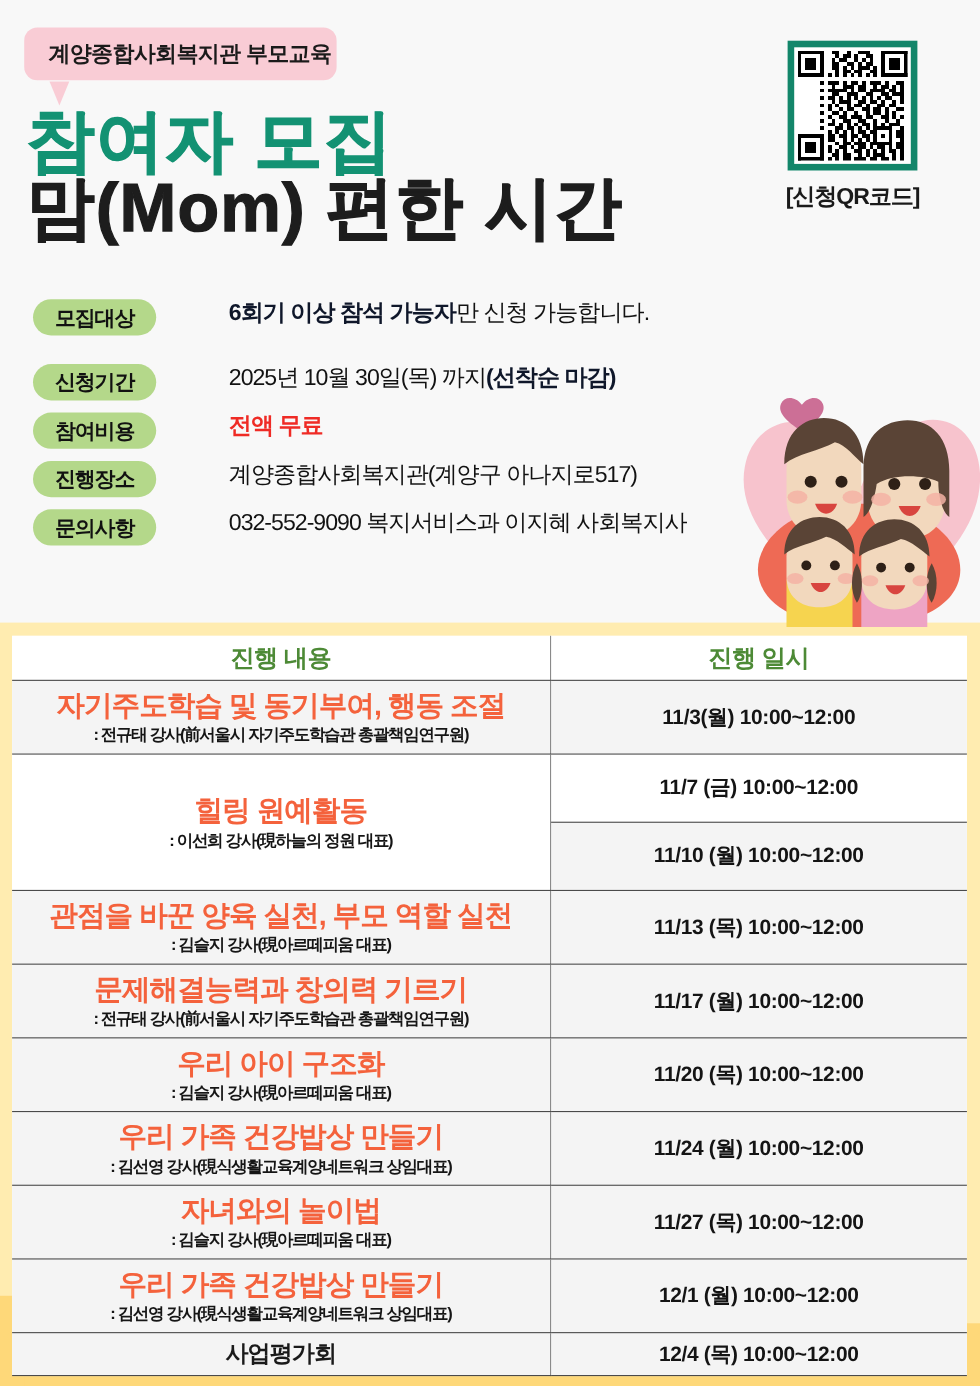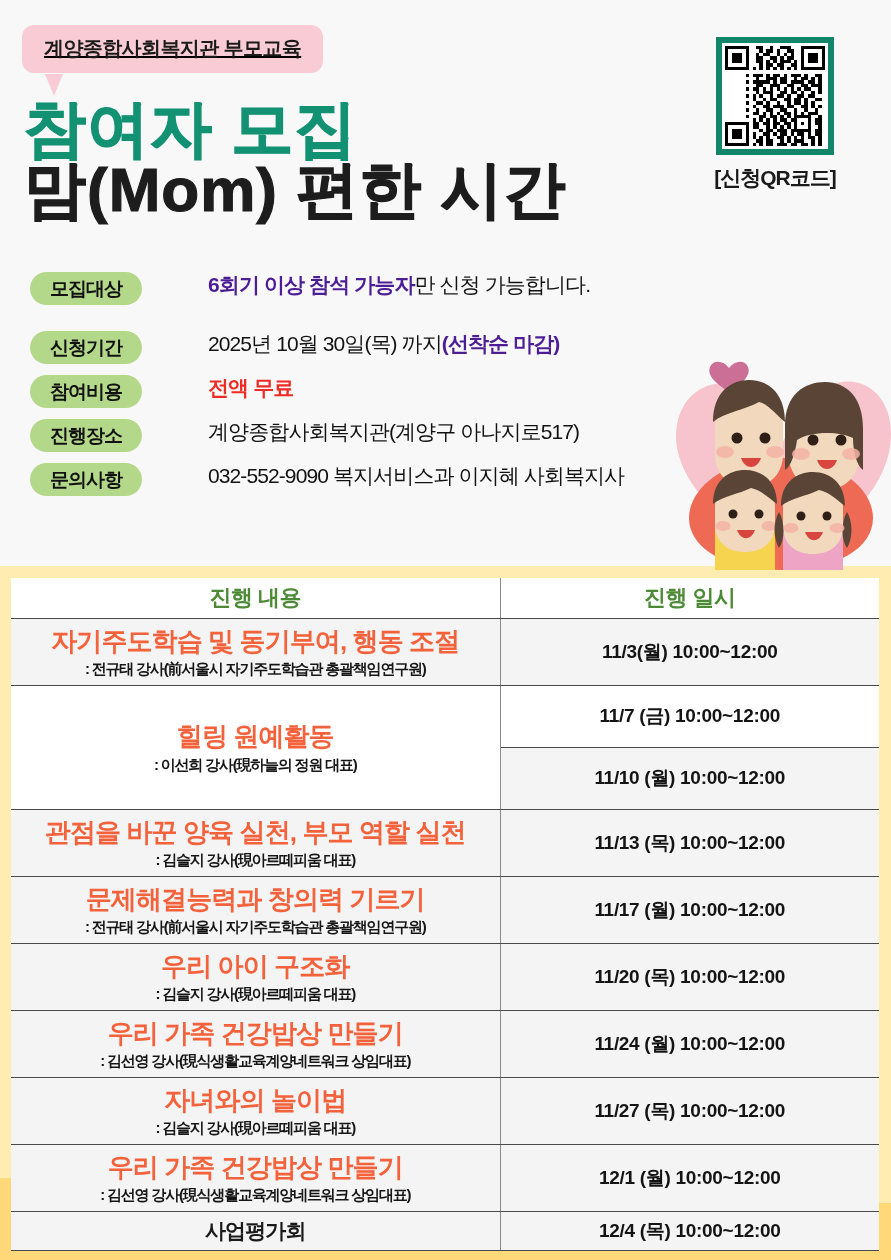--- a/index.html
+++ b/index.html
@@ -45,22 +45,21 @@
     background: #fed879;
   }
 
   
   .tag-bubble {
     position: absolute;
     left: 22px;
     top: 25px;
     background: #f9ccd5;
     border-radius: 12px;
-    padding: 10px 22px 11px 22px;
-    text-decoration: underline;
+    padding: 10px 5px 11px 22px;
   }
   .tag-bubble-text {
     font-size: 20px;
     font-weight: 700;
     color: #1a1a1a;
     letter-spacing: -0.6px;
     white-space: nowrap;
   }
   .tag-tail {
     position: absolute;
@@ -151,21 +150,21 @@
   }
   .info-line {
     font-size: 21px;
     font-weight: 500;
     color: #121212;
     letter-spacing: -0.9px;
     line-height: 1.42;
     white-space: nowrap;
   }
   .em-red {
-    color: #4c1d95;
+    color: #0f172a;
     font-weight: 800;
   }
   .info-line.red-only {
     color: #ef2b25;
     font-weight: 800;
   }
 
   
   .family-art {
     position: absolute;

